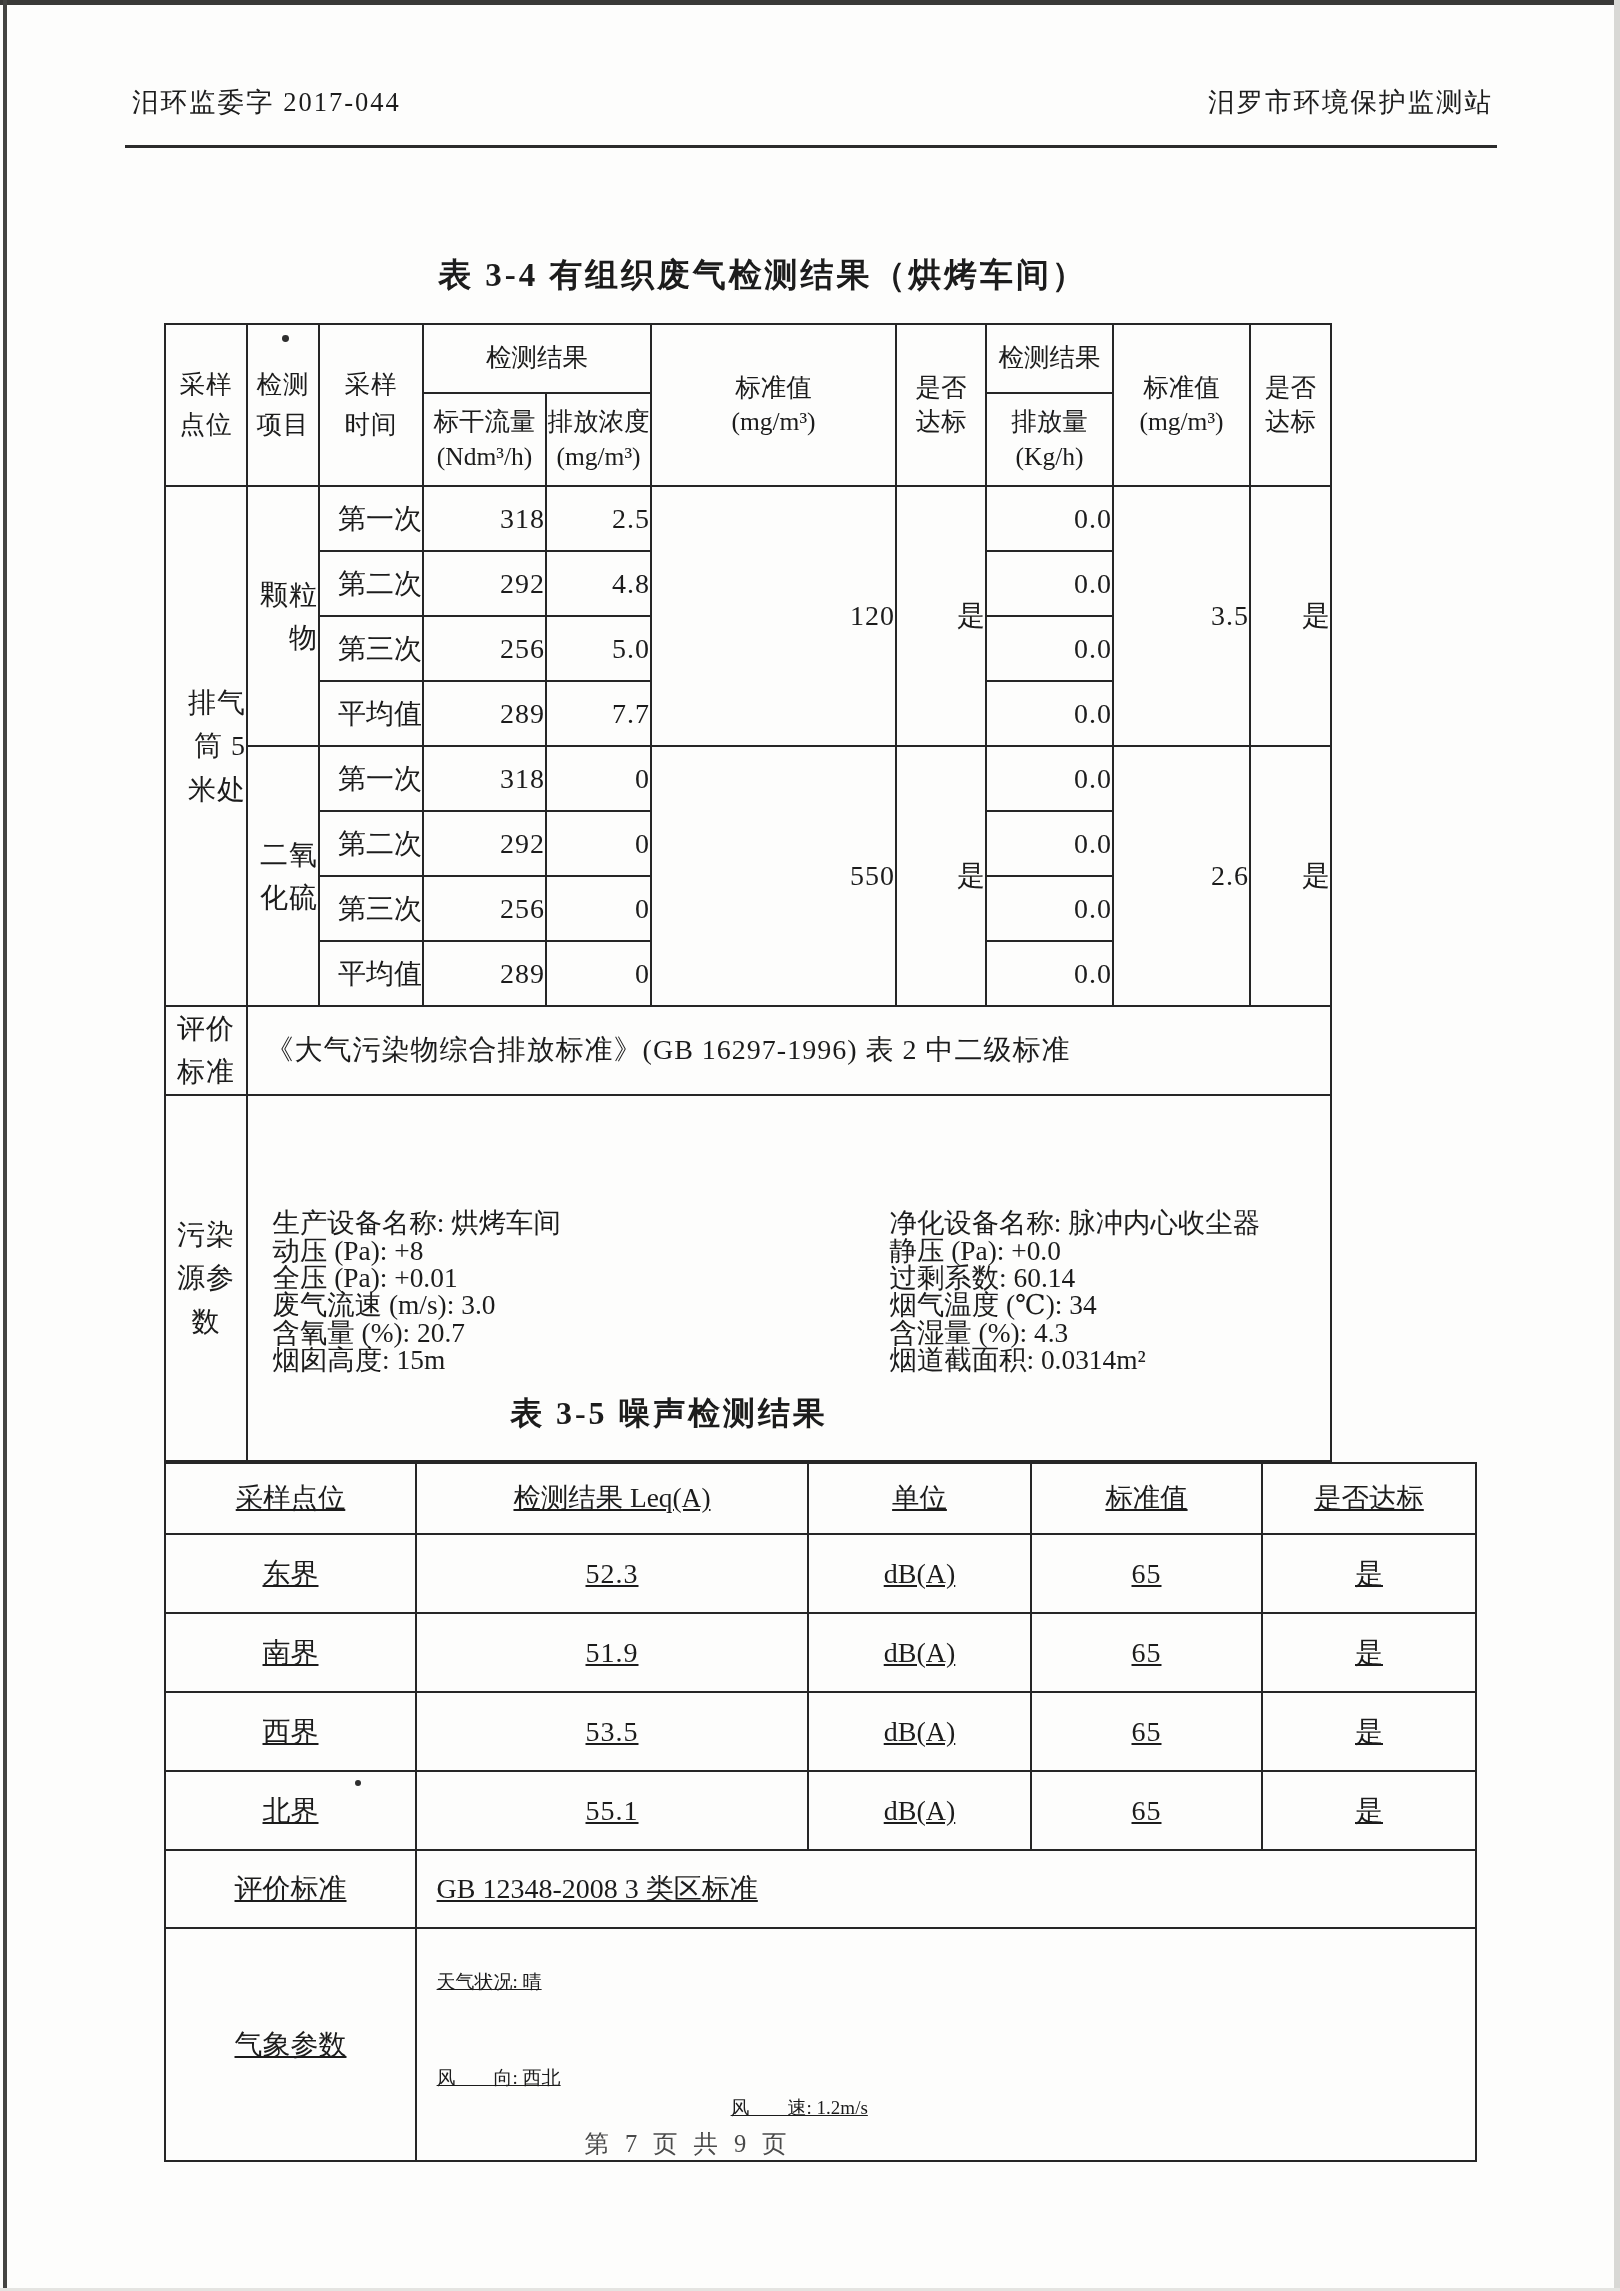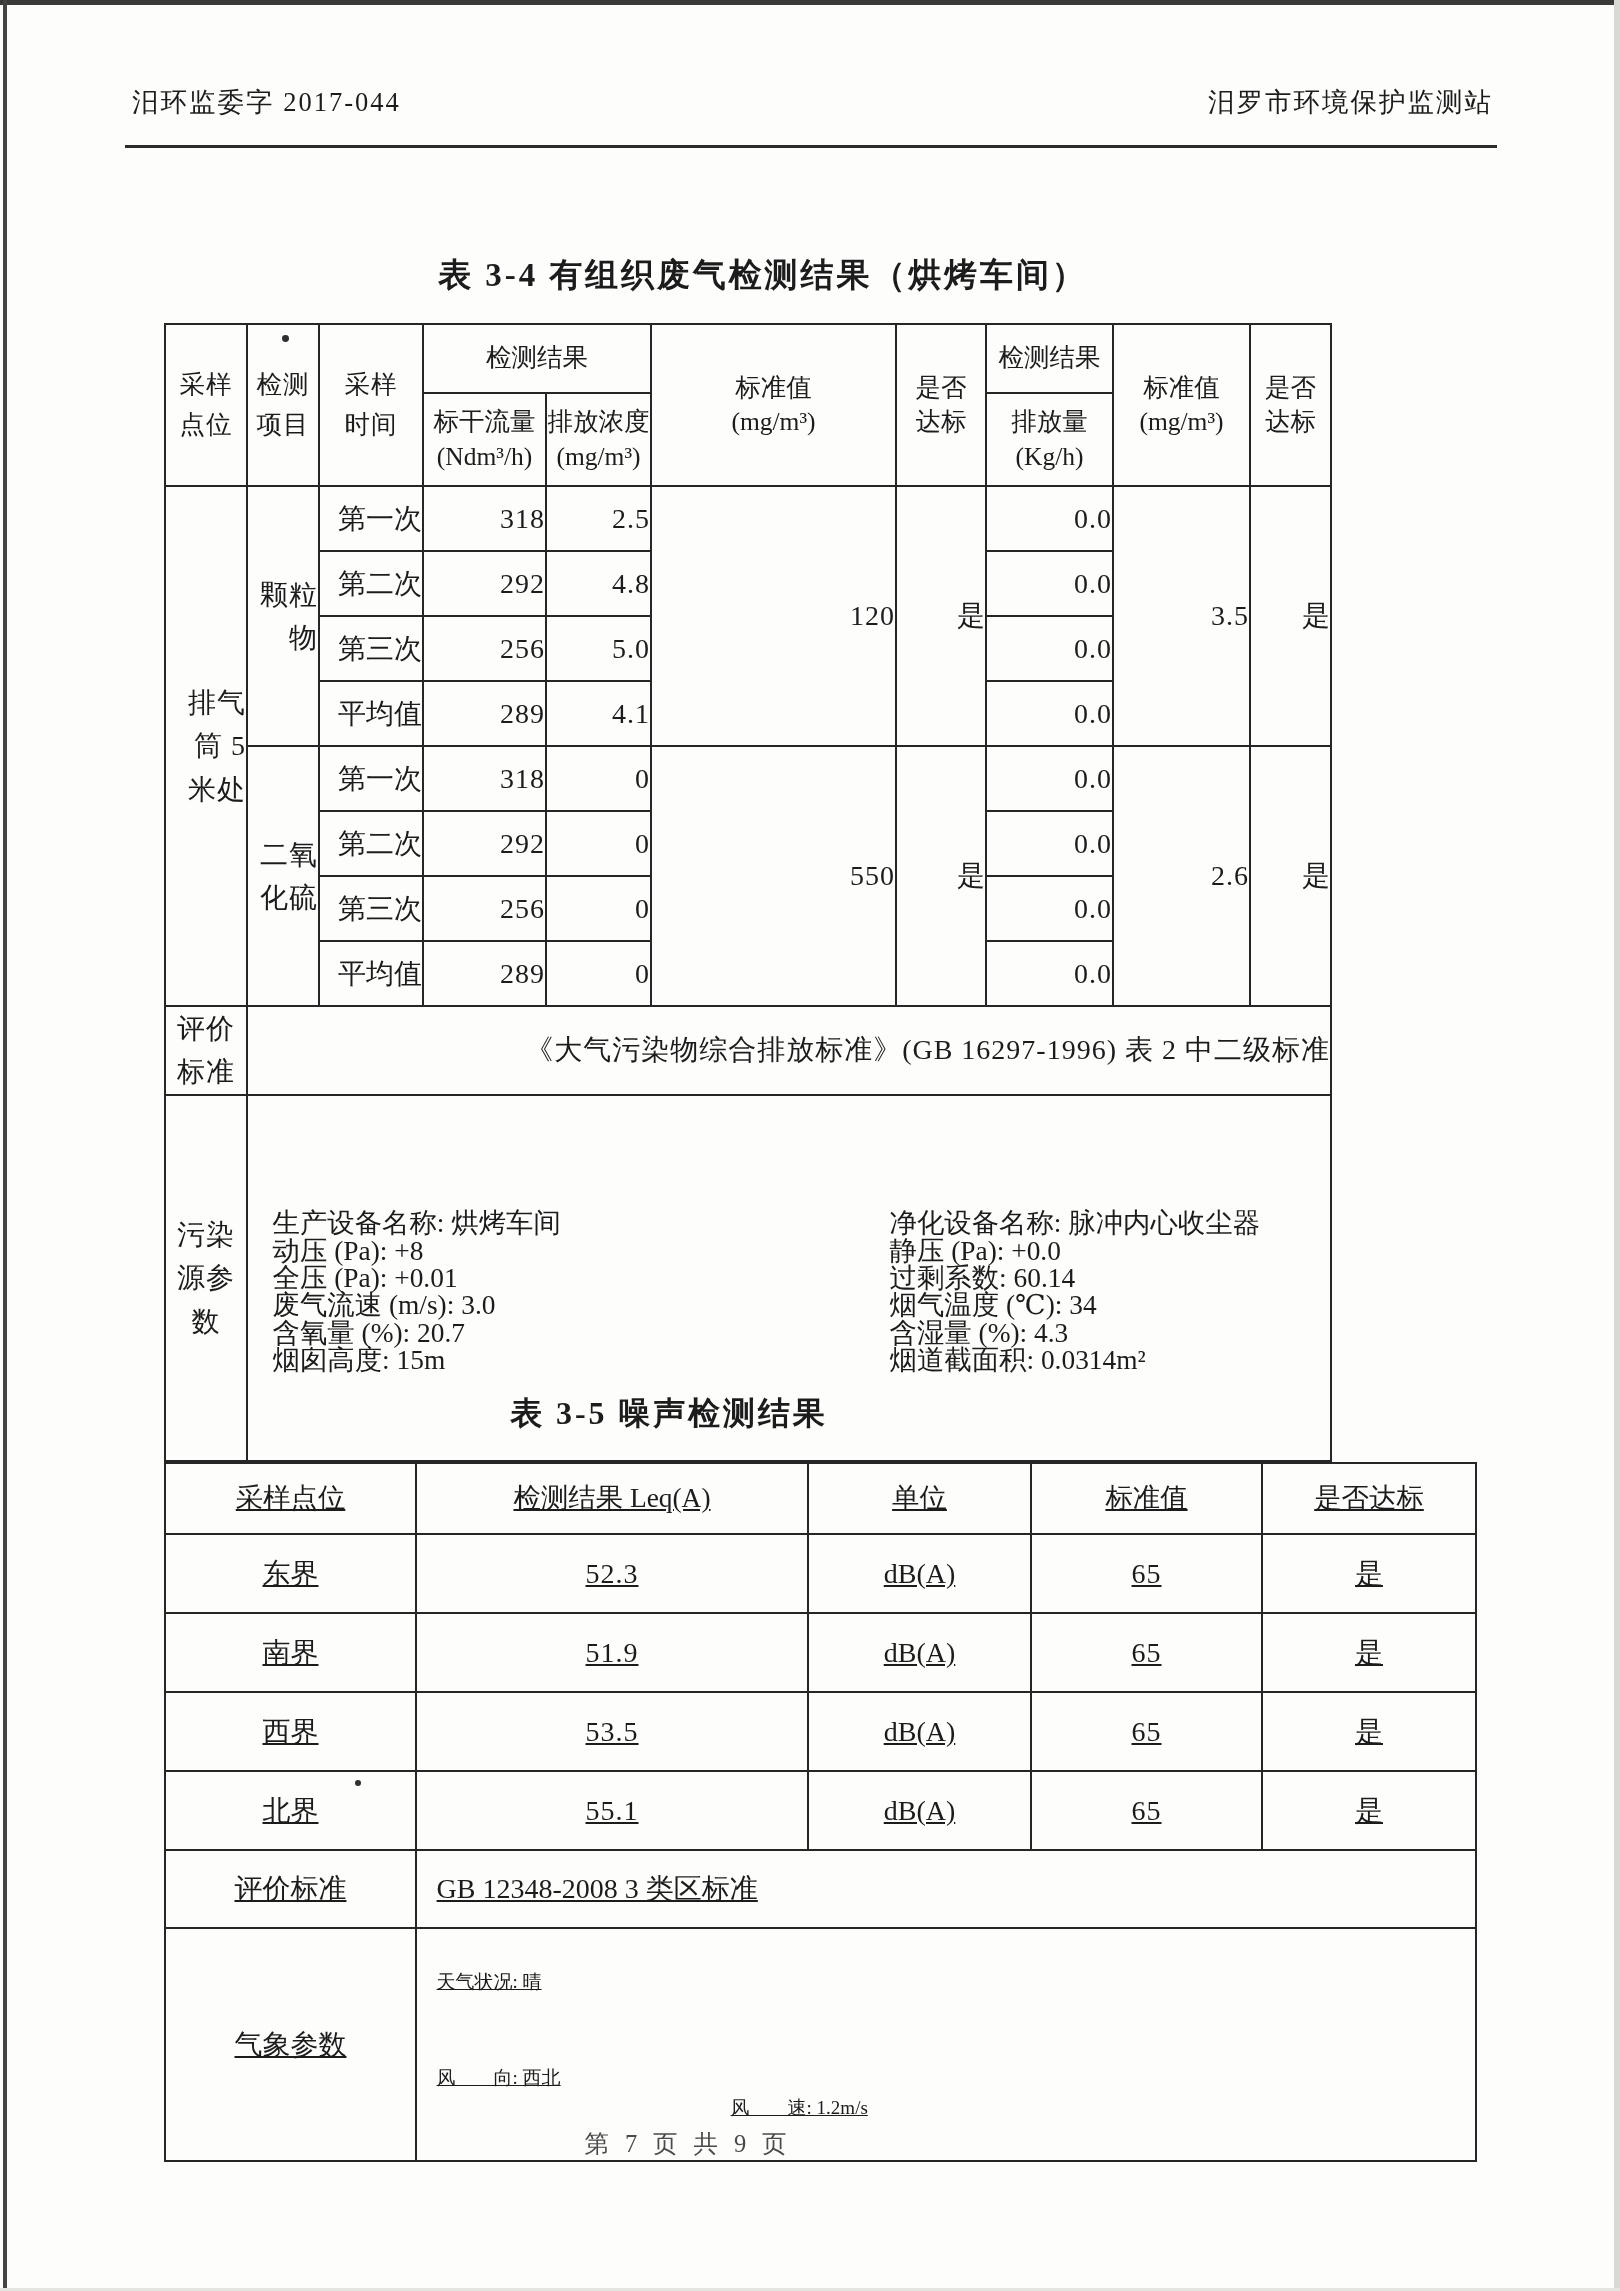--- a/index.html
+++ b/index.html
@@ -47,21 +47,21 @@
 
   .table34 th { font-size:25.5px; }
   .table34 td { font-size:28px; }
   .hrow1 th { height:69px;border-radius:19px; }
   .hrow2 th { height:93px; }
   .table34 tbody tr.data-row td { height:65px;text-align:right; }
   .num { font-size:29px; letter-spacing:1px; }
   .vlabel { font-size:28px; line-height:1.55; letter-spacing:1px; }
 
   .eval-row td { height:83px; }
-  .eval-text { text-align:right; padding-left:17.6px; font-size:28px; letter-spacing:1px;margin-top:22px; }
+  .eval-text { text-align:left; padding-left:17.6px; font-size:28px; letter-spacing:1px;margin-top:22px; }
 
   .params-row td { height:267px; }
   .params-cell { padding:9.8px 0 9.8px 24.5px; }
   .params-wrap { display:flex; text-align:left; }
   .params-col { display:flex; flex-direction:column; justify-content:center; height:240px;margin-top:29px; }
   .params-col.left { flex:0 0 617px; }
   .params-col.right { flex:1 1 auto; }
   .params-col div { font-size:27.4px; line-height:1.0; white-space:pre; }
 
   .table35 th { font-size:27.4px; height:71px; }
@@ -164,21 +164,21 @@
       </tr>
       <tr class="data-row">
         <td>第三次</td>
         <td class="num">256</td>
         <td class="num">5.0</td>
         <td class="num">0.0</td>
       </tr>
       <tr class="data-row">
         <td>平均值</td>
         <td class="num">289</td>
-        <td class="num">4.1</td>
+        <td class="num">7.7</td>
         <td class="num">0.0</td>
       </tr>
       <tr class="data-row">
         <td rowspan="4" class="vlabel">二氧
 化硫</td>
         <td>第一次</td>
         <td class="num">318</td>
         <td class="num">0</td>
         <td rowspan="4" class="num">550</td>
         <td rowspan="4">是</td>

